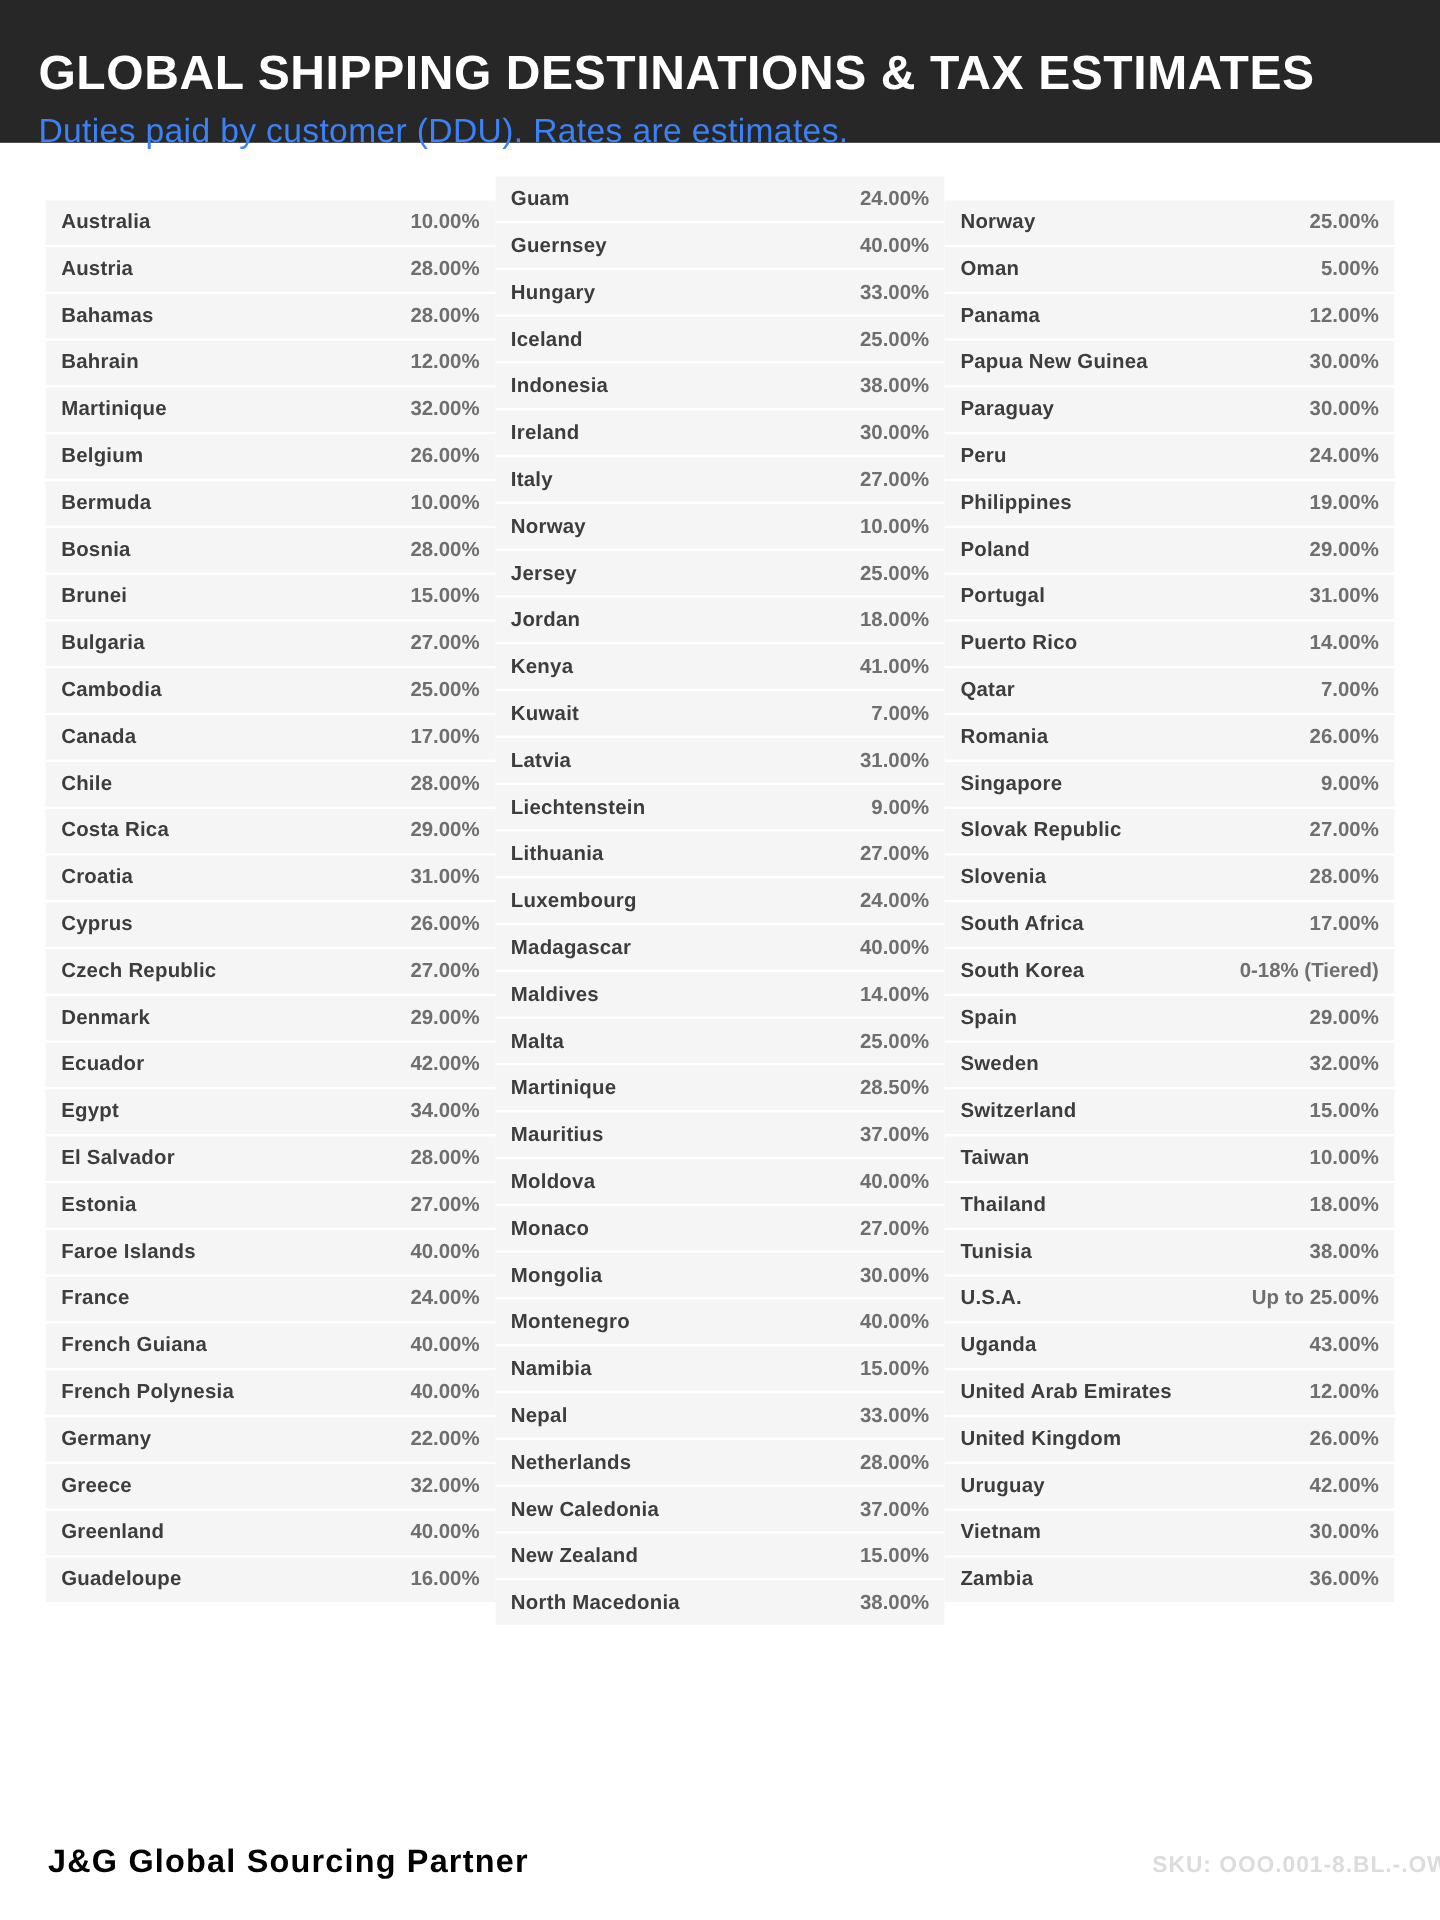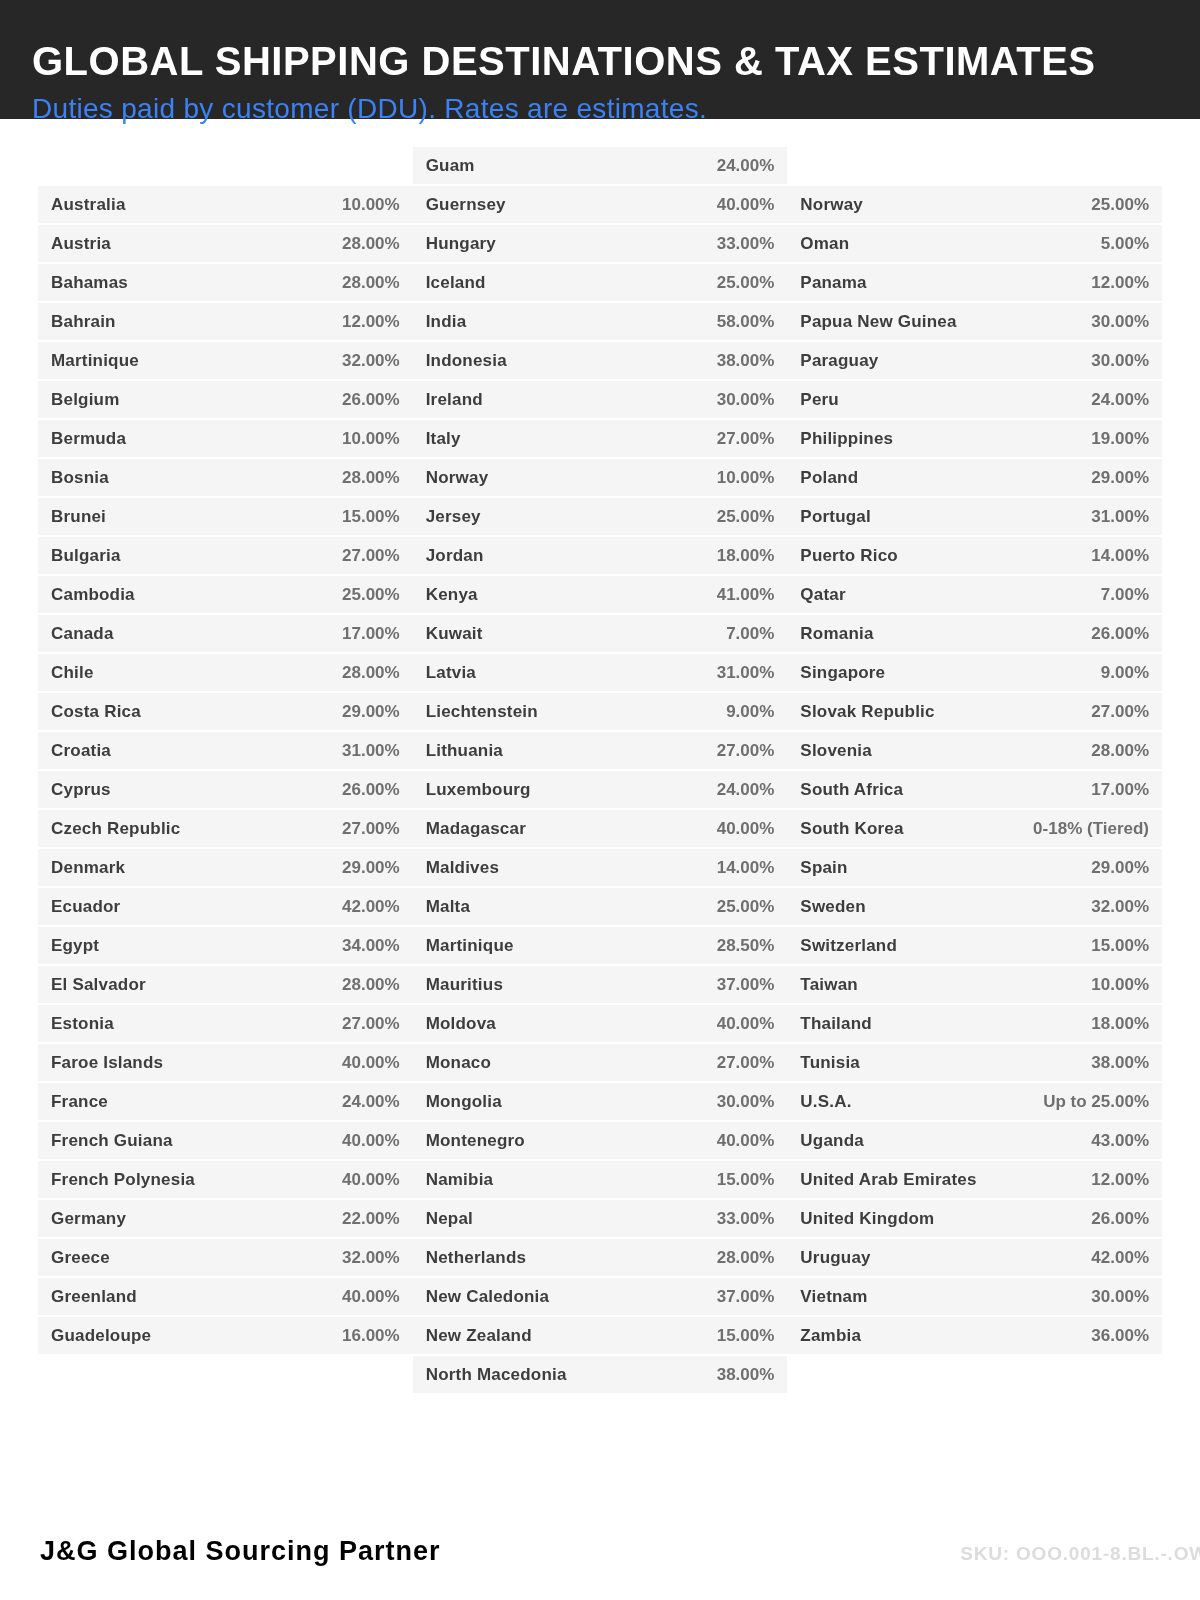--- a/index.html
+++ b/index.html
@@ -235,24 +235,20 @@
       </div>
       <div class="row">
         <span class="country">Hungary</span>
         <span class="rate">33.00%</span>
       </div>
       <div class="row">
         <span class="country">Iceland</span>
         <span class="rate">25.00%</span>
       </div>
       <div class="row">
-        <span class="country">India</span>
-        <span class="rate">58.00%</span>
-      </div>
-      <div class="row">
         <span class="country">Indonesia</span>
         <span class="rate">38.00%</span>
       </div>
       <div class="row">
         <span class="country">Ireland</span>
         <span class="rate">30.00%</span>
       </div>
       <div class="row">
         <span class="country">Italy</span>
         <span class="rate">27.00%</span>

